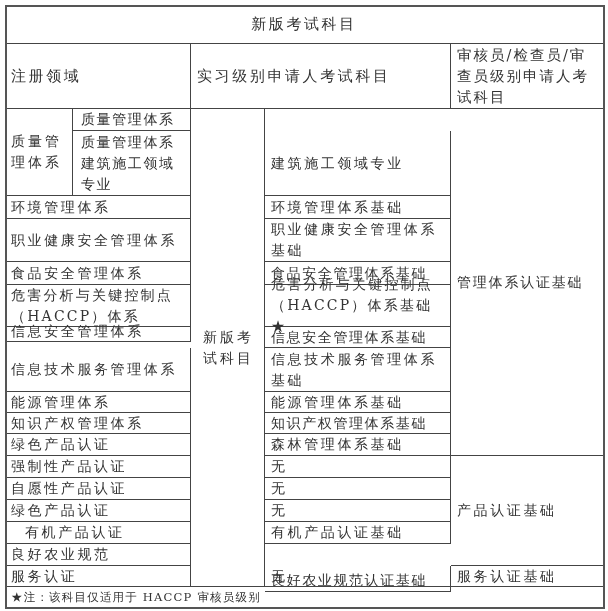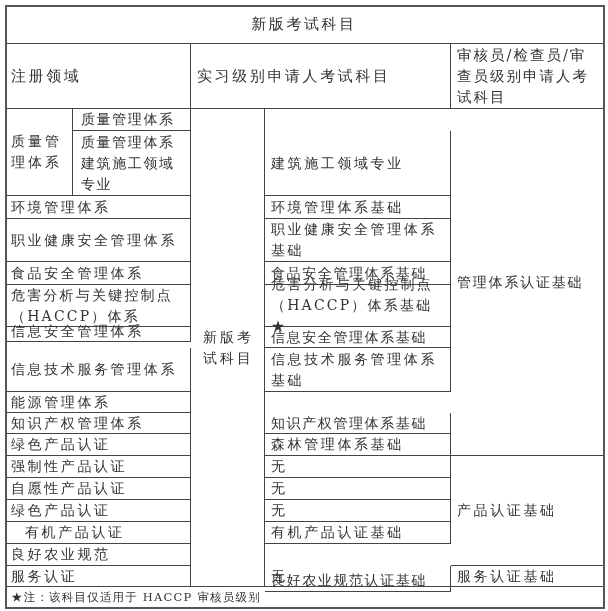--- a/index.html
+++ b/index.html
@@ -47,20 +47,21 @@
 
   <div class="cell" style="left:186px;top:104px;width:74px;height:478px;padding:0 8px 0 12px;letter-spacing:3px;">新版考试科目</div>
 
   <div class="cell" style="left:260px;top:126px;width:186px;height:65px;">建筑施工领域专业</div>
   <div class="cell" style="left:260px;top:191px;width:186px;height:23px;">环境管理体系基础</div>
   <div class="cell" style="left:260px;top:214px;width:186px;height:43px;">职业健康安全管理体系基础</div>
   <div class="cell" style="left:260px;top:257px;width:186px;height:23px;letter-spacing:1.6px;">食品安全管理体系基础</div>
   <div class="cell" style="left:260px;top:280px;width:186px;height:42px;letter-spacing:2.2px;">危害分析与关键控制点（HACCP）体系基础★</div>
   <div class="cell" style="left:260px;top:322px;width:186px;height:21px;letter-spacing:1.6px;">信息安全管理体系基础</div>
   <div class="cell" style="left:260px;top:343px;width:186px;height:44px;">信息技术服务管理体系基础</div>
+  <div class="cell" style="left:260px;top:387px;width:186px;height:21px;">能源管理体系基础</div>
   <div class="cell" style="left:260px;top:408px;width:186px;height:21px;letter-spacing:1.6px;">知识产权管理体系基础</div>
   <div class="cell" style="left:260px;top:429px;width:186px;height:22px;">森林管理体系基础</div>
   <div class="cell" style="left:260px;top:451px;width:186px;height:22px;">无</div>
   <div class="cell" style="left:260px;top:473px;width:186px;height:22px;">无</div>
   <div class="cell" style="left:260px;top:495px;width:186px;height:22px;">无</div>
   <div class="cell" style="left:260px;top:517px;width:186px;height:22px;">有机产品认证基础</div>
   <div class="cell" style="left:260px;top:539px;width:186px;height:22px;letter-spacing:1.6px;margin-top:26px;">良好农业规范认证基础</div>
   <div class="cell" style="left:260px;top:561px;width:186px;height:21px;">无</div>
 
   <div class="cell" style="left:446px;top:104px;width:153px;height:347px;letter-spacing:1.8px;">管理体系认证基础</div>

